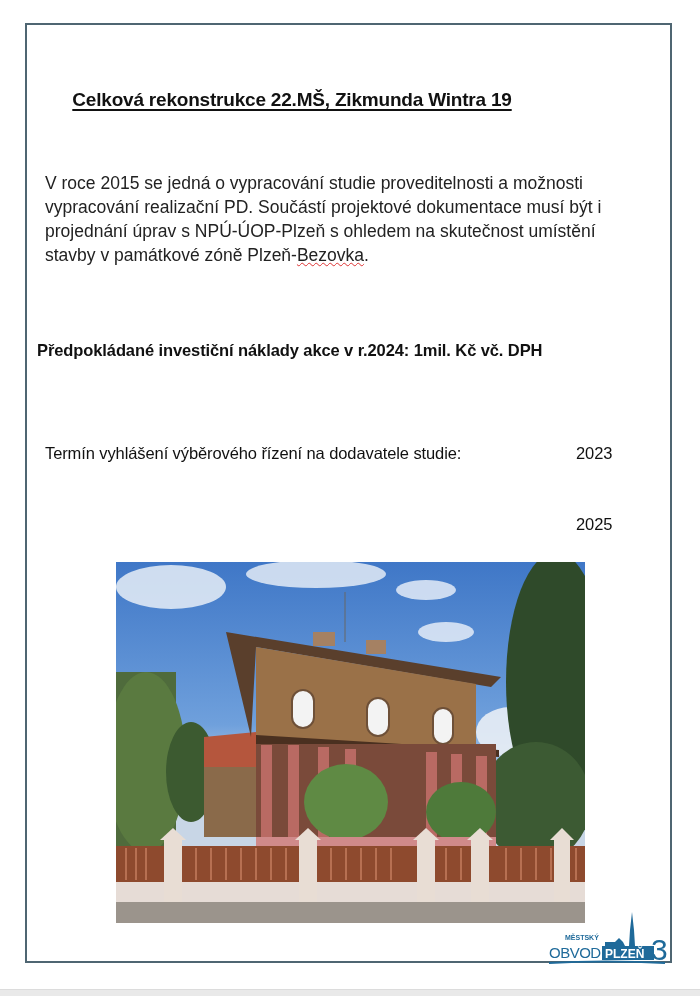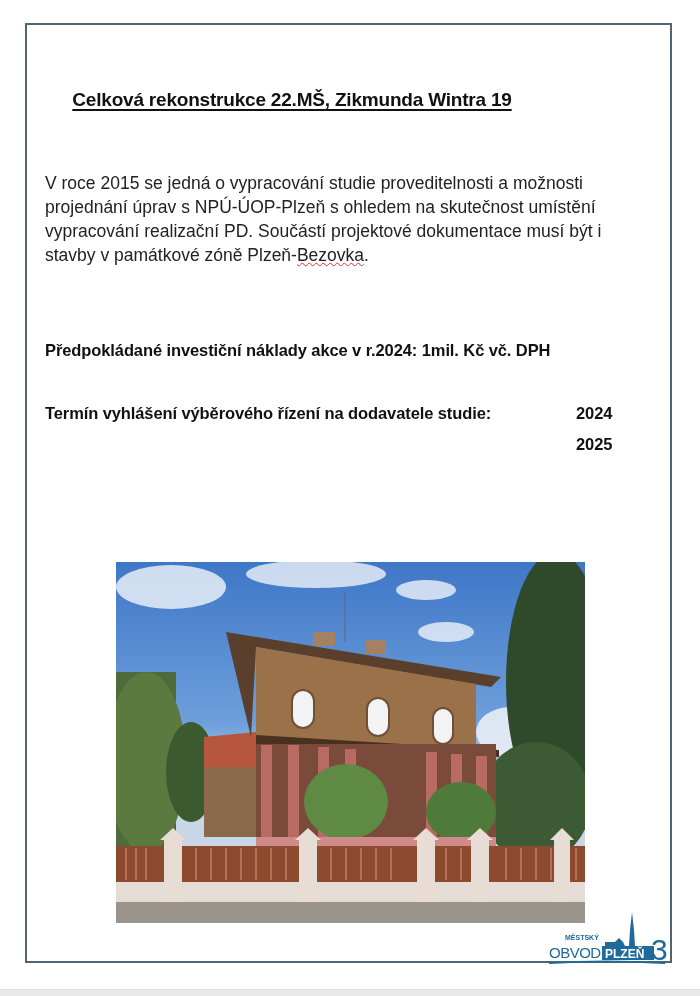--- a/index.html
+++ b/index.html
@@ -5,50 +5,50 @@
   html, body { margin:0; padding:0; }
   body { width:700px; height:996px; background:#ffffff; position:relative; overflow:hidden;
          font-family:"Liberation Sans", sans-serif; color:#111; }
   .page-frame { position:absolute; left:25px; top:23px; width:647px; height:940px;
          border:2px solid #4f6672; box-sizing:border-box; background:#fff; }
   .title { position:absolute; left:0; width:584px; top:89px; text-align:center;
          font-size:19px; font-weight:bold; text-decoration:underline; text-decoration-thickness:2px;
          text-underline-offset:3px; letter-spacing:-0.2px; }
   .intro { position:absolute; left:45px; top:171px; width:615px; font-size:17.5px; line-height:24px; color:#222; }
   .intro .spell { text-decoration: underline wavy #d33; text-decoration-thickness:1px; }
-  .cost { position:absolute; left:45px; top:341px; font-size:16.5px; font-weight:bold; letter-spacing:-0.1px;text-align:right; }
+  .cost { position:absolute; left:37px; top:341px; font-size:16.5px; font-weight:bold; letter-spacing:-0.1px;text-align:right; }
   .terms { position:absolute; left:45px; top:404px; width:600px; }
-  .term-row { position:relative; height:31px; font-size:16.5px; font-weight:bold; letter-spacing:-0.1px; }
+  .term-row { position:relative; height:31px; font-size:16.5px; font-weight:normal; letter-spacing:-0.1px;margin-top:40px; }
   .term-label { position:absolute; left:0; top:0; }
   .term-year { position:absolute; left:531px; top:0; }
   .photo { position:absolute; left:116px; top:562px; width:469px; height:361px; overflow:hidden;
          background:linear-gradient(180deg,#3f77c7 0%,#6fa0dc 45%,#b9cfe9 60%,#c8d6e6 62%); }
   .logo { position:absolute; left:545px; top:910px; width:128px; height:60px; }
   .bottom-bar { position:absolute; left:0; top:989px; width:700px; height:7px; background:#e9e9e9; border-top:1px solid #dcdcdc; }
 </style>
 </head>
 <body>
 
 <div class="page-frame"></div>
 
 <div class="title">Celková rekonstrukce 22.MŠ, Zikmunda Wintra 19</div>
 
 <div class="intro">
   <div>V roce 2015 se jedná o vypracování studie proveditelnosti a možnosti</div>
+  <div>vypracování realizační PD. Součástí projektové dokumentace musí být i</div>
   <div>projednání úprav s NPÚ-ÚOP-Plzeň s ohledem na skutečnost umístění</div>
-  <div>vypracování realizační PD. Součástí projektové dokumentace musí být i</div>
   <div><span>stavby v památkové zóně Plzeň-</span><span class="spell">Bezovka</span><span>.</span></div>
 </div>
 
 <div class="cost">Předpokládané investiční náklady akce v r.2024: 1mil. Kč vč. DPH</div>
 
 <div class="terms">
   <div class="term-row">
     <span class="term-label">Termín vyhlášení výběrového řízení na dodavatele studie:</span>
-    <span class="term-year">2024</span>
+    <span class="term-year">2023</span>
   </div>
   <div class="term-row">
     <span class="term-year">2025</span>
   </div>
 </div>
 
 <div class="photo">
   <svg width="469" height="361" viewBox="0 0 469 361" xmlns="http://www.w3.org/2000/svg">
 
     <ellipse cx="55" cy="25" rx="55" ry="22" fill="#e8eef7" opacity="0.85"></ellipse>

